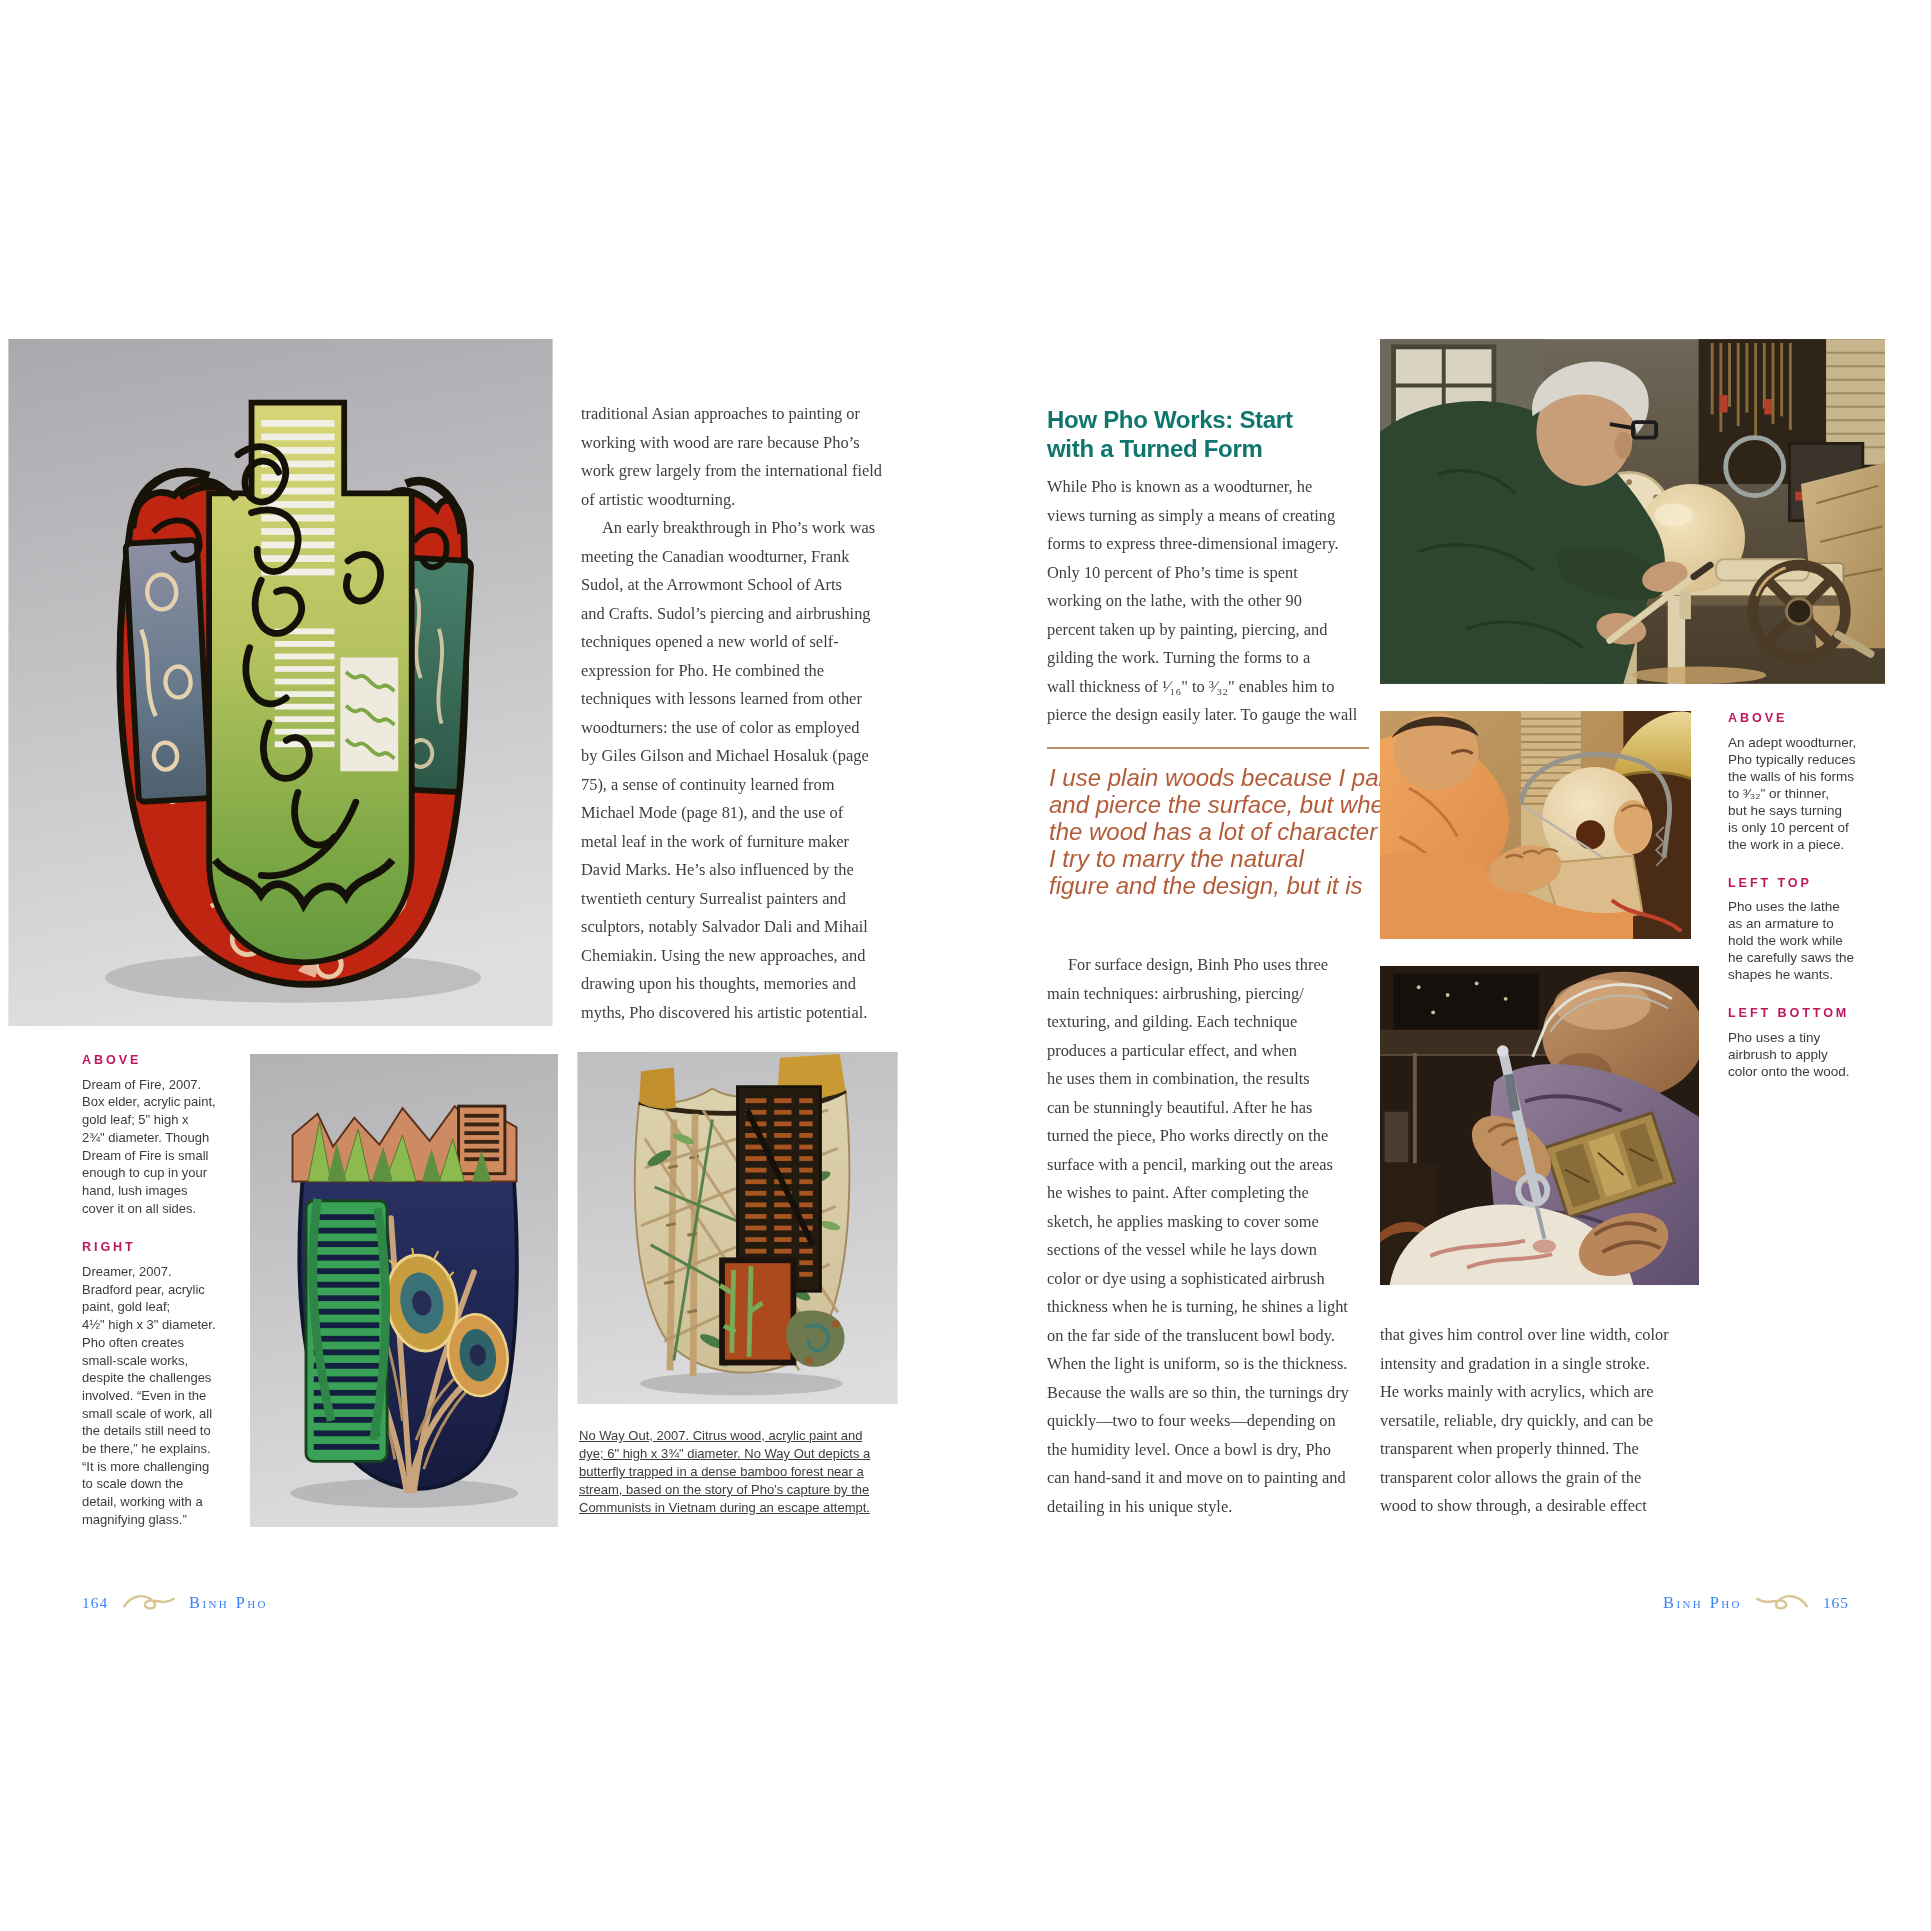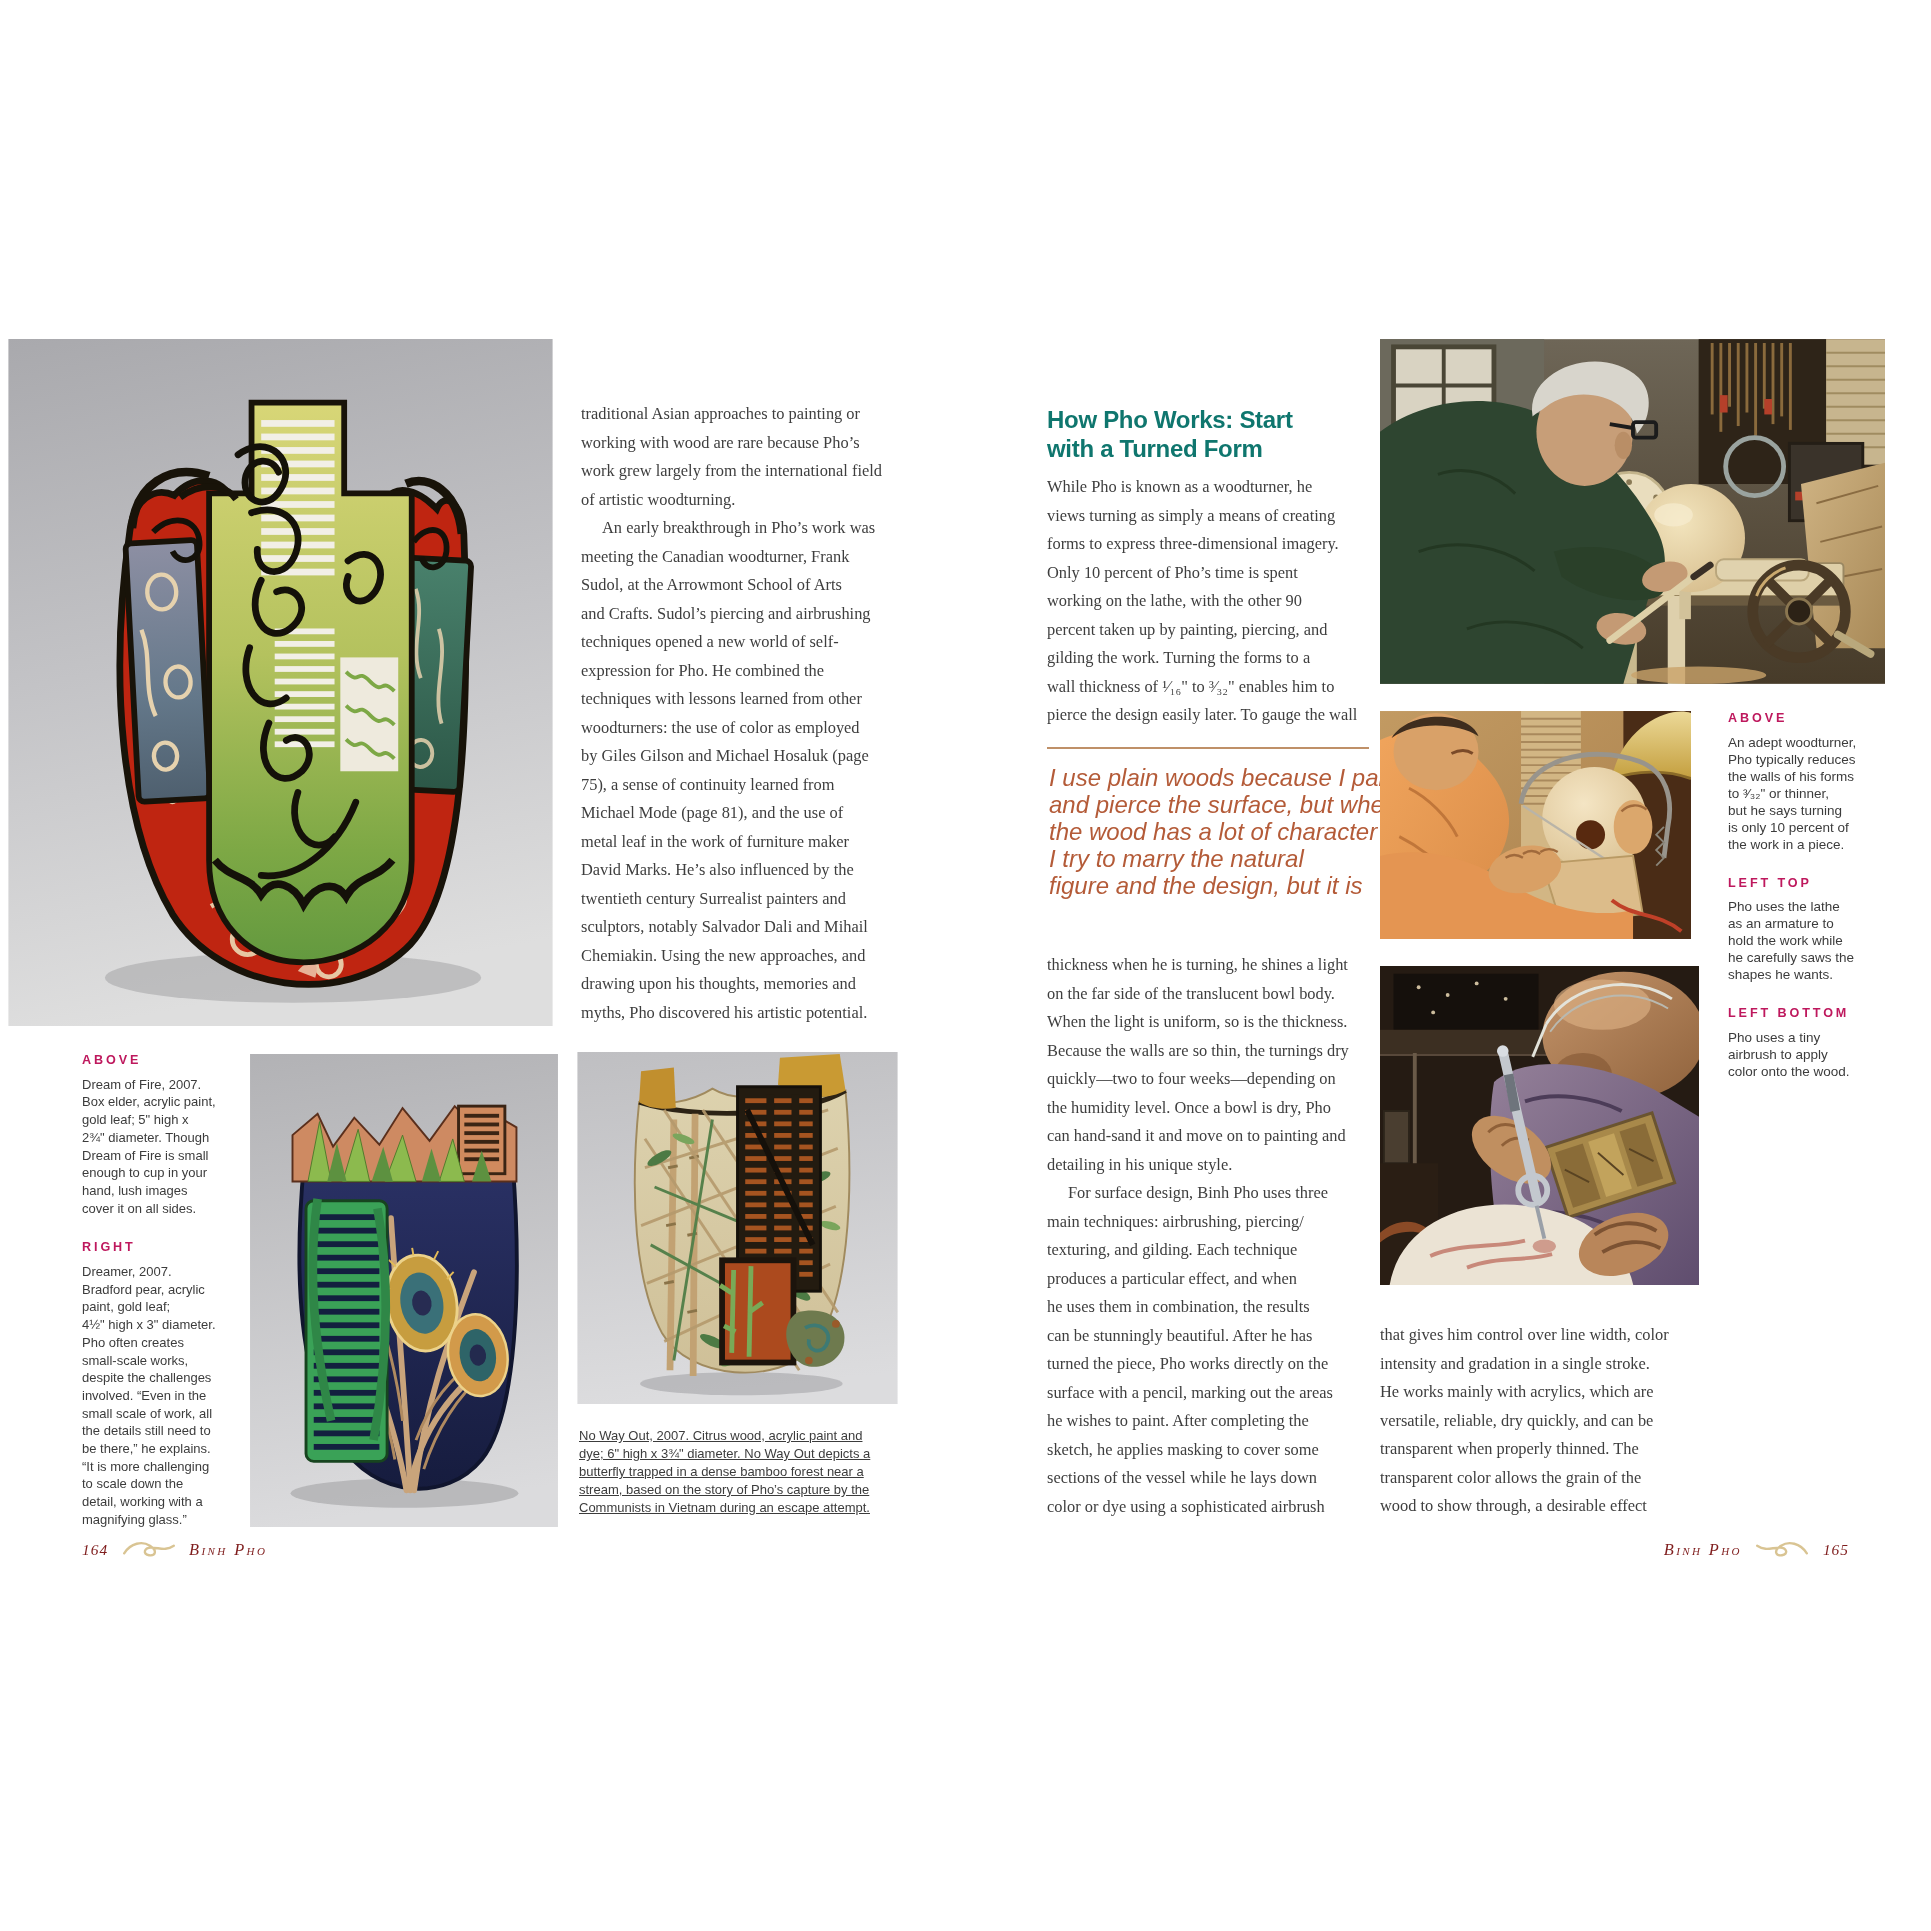--- a/index.html
+++ b/index.html
@@ -20,22 +20,22 @@
   .heading{position:absolute;left:1047px;top:405px;width:348px;
            font-family:"Liberation Sans","DejaVu Sans",sans-serif;font-weight:bold;
            font-size:24px;line-height:29px;color:#0f766e;letter-spacing:-0.3px;margin:0;}
   .quote-rule{position:absolute;left:1047px;top:747px;width:322px;height:2.4px;background:#bf9068;}
   .pullquote{position:absolute;left:1049px;top:764px;width:328px;
              font-family:"Liberation Sans","DejaVu Sans",sans-serif;font-style:italic;
              font-size:24px;line-height:27px;color:#b45b38;}
   .nwo-caption{position:absolute;left:579px;top:1427px;width:333px;
                font-family:"Liberation Sans","DejaVu Sans",sans-serif;
                font-size:13px;line-height:18px;color:#3c3c3c;text-decoration:underline;}
-  .footer{position:absolute;top:1539px;display:inline-flex;align-items:center;gap:13.5px;
-          color:#7f1d1d;font-style:italic;}
+  .footer{position:absolute;top:1592px;display:inline-flex;align-items:center;gap:13.5px;
+          color:#3b82f6;}
   .footer .pgnum{font-size:15.4px;letter-spacing:1px;}
   .footer .rtitle{font-variant:small-caps;font-size:16.4px;letter-spacing:2.4px;}
   .footer svg{display:block;}
 </style>
 </head>
 <body>
 
 <div class="spread">
 
   <figure class="photo" style="left:7.7px;top:339px;" aria-label="Carved and painted vessel in olive green, red and black on gray background">
@@ -419,40 +419,40 @@
   </div>
 
   <div class="quote-rule"></div>
   <div class="pullquote lines">I use plain woods because I paint
 and pierce the surface, but when
 the wood has a lot of character
 I try to marry the natural
 figure and the design, but it is</div>
 
   <div class="bodytext" style="position:absolute;left:1047px;top:951px;width:333px;">
-    <p class="lines">thickness when he is turning, he shines a light
-on the far side of the translucent bowl body.
-When the light is uniform, so is the thickness.
-Because the walls are so thin, the turnings dry
-quickly—two to four weeks—depending on
-the humidity level. Once a bowl is dry, Pho
-can hand-sand it and move on to painting and
-detailing in his unique style.</p>
     <p class="lines indent">For surface design, Binh Pho uses three
 main techniques: airbrushing, piercing/
 texturing, and gilding. Each technique
 produces a particular effect, and when
 he uses them in combination, the results
 can be stunningly beautiful. After he has
 turned the piece, Pho works directly on the
 surface with a pencil, marking out the areas
 he wishes to paint. After completing the
 sketch, he applies masking to cover some
 sections of the vessel while he lays down
 color or dye using a sophisticated airbrush</p>
+    <p class="lines">thickness when he is turning, he shines a light
+on the far side of the translucent bowl body.
+When the light is uniform, so is the thickness.
+Because the walls are so thin, the turnings dry
+quickly—two to four weeks—depending on
+the humidity level. Once a bowl is dry, Pho
+can hand-sand it and move on to painting and
+detailing in his unique style.</p>
   </div>
 
   <div class="bodytext" style="position:absolute;left:1380px;top:1321px;width:333px;">
     <p class="lines">that gives him control over line width, color
 intensity and gradation in a single stroke.
 He works mainly with acrylics, which are
 versatile, reliable, dry quickly, and can be
 transparent when properly thinned. The
 transparent color allows the grain of the
 wood to show through, a desirable effect</p>

